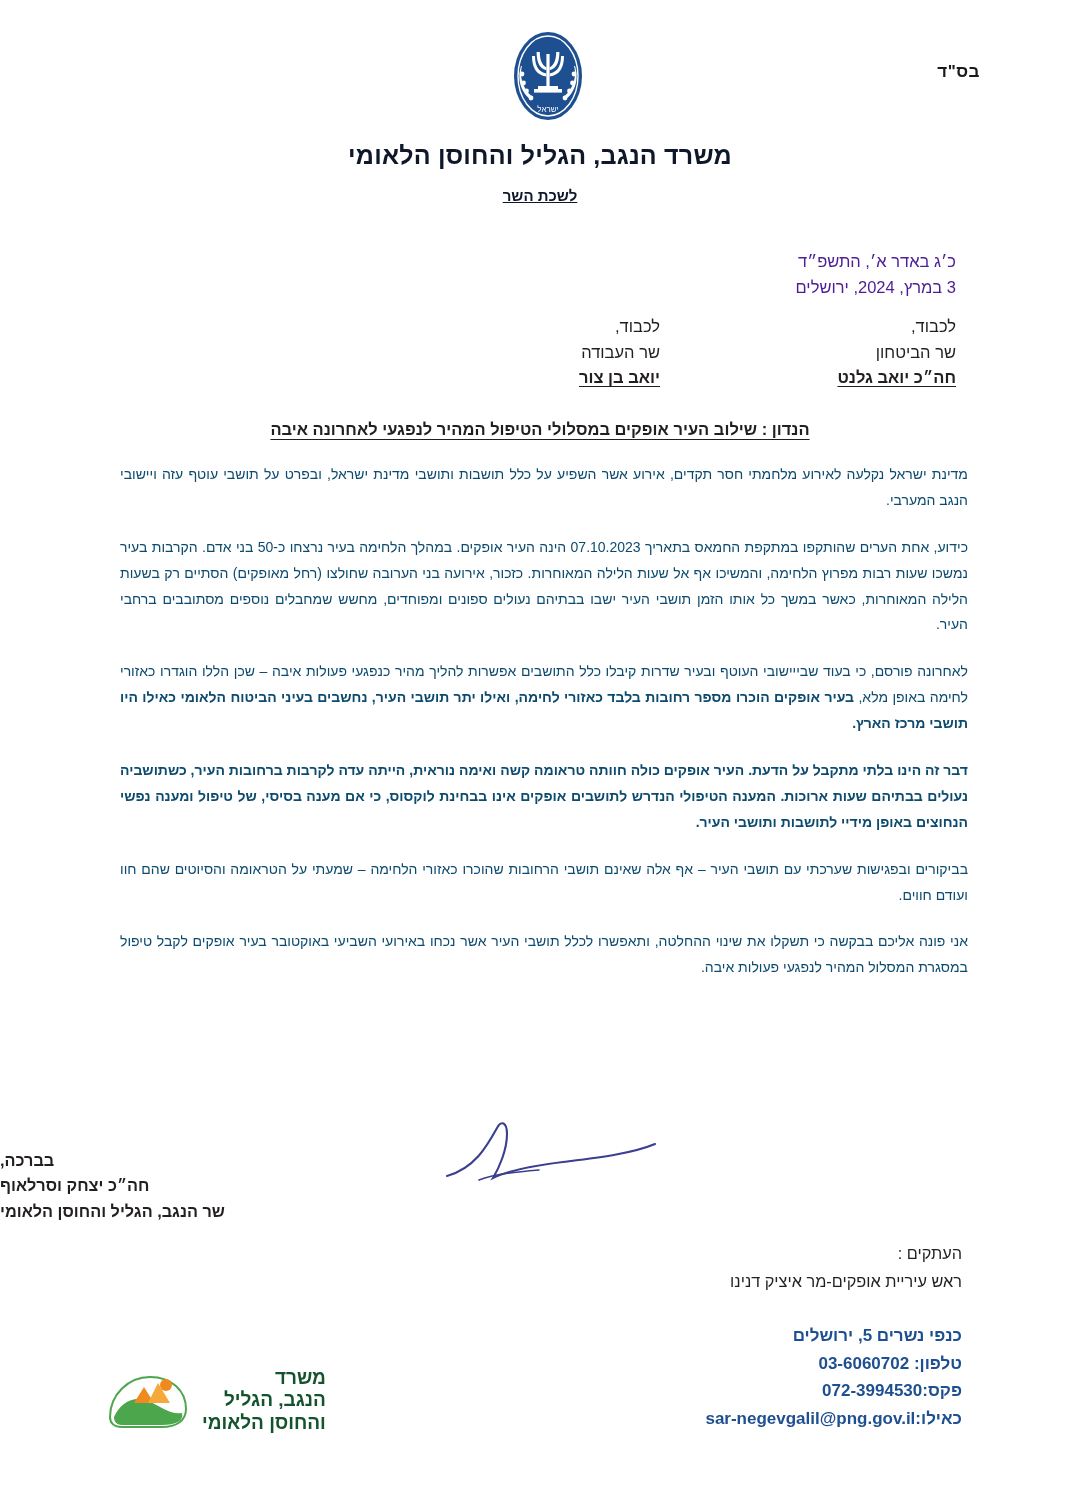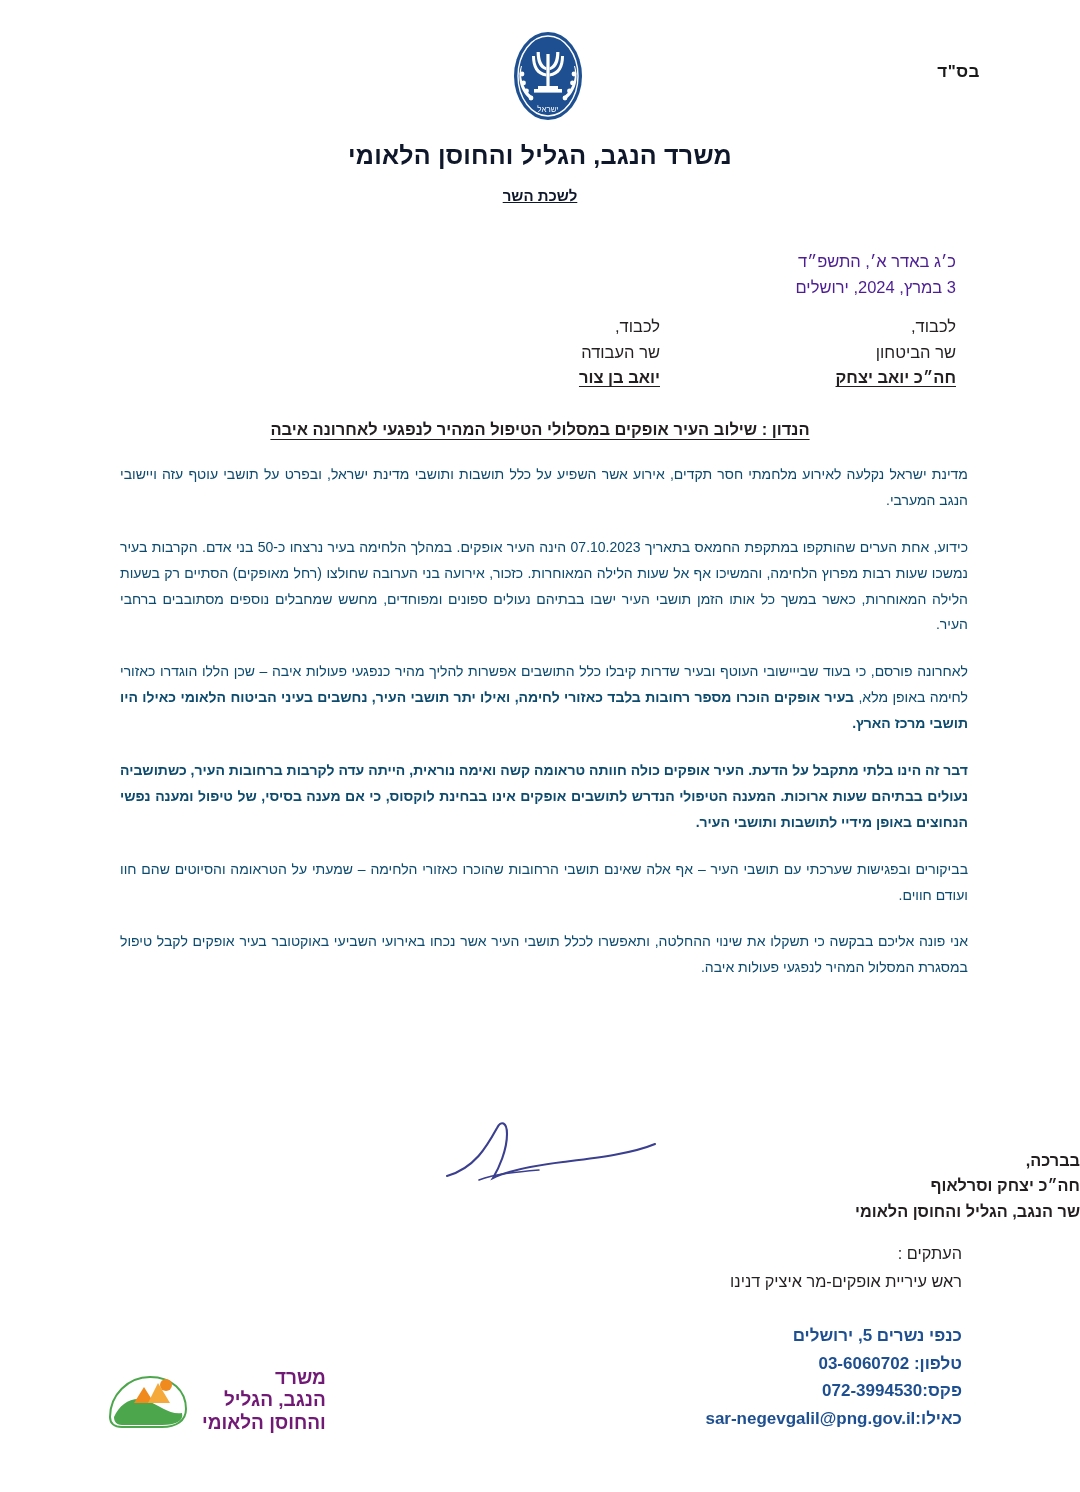--- a/index.html
+++ b/index.html
@@ -127,21 +127,21 @@
   .body p { margin: 0 0 21px 0; }
   .body p.bold { font-weight: 700; }
   .body b { font-weight: 700; }
 
   
   .sign {
     position: absolute;
     top: 1148px;
     left: 0;
     right: 0;
-    text-align: right;
+    text-align: left;
     font-size: 16.3px;
     line-height: 1.55;
   }
   .sign .greet { font-weight: 700; }
   .sign .name { font-weight: 700; }
   .sign .role { font-weight: 700; }
   .sign-svg {
     position: absolute;
     top: 1110px;
     left: 50%;
@@ -181,21 +181,21 @@
     position: absolute;
     bottom: 58px;
     left: 104px;
     display: flex;
     align-items: center;
     gap: 12px;
     direction: rtl;
   }
   .footer-logo .txt {
     text-align: right;
-    color: #701a75;
+    color: #14532d;
     font-weight: 700;
     font-size: 19px;
     line-height: 1.18;
   }
   .footer-logo .mark {
     width: 86px;
     height: 62px;
   }
 </style>
 </head>
@@ -242,21 +242,21 @@
   </div>
 
   <div class="date-block">
     <div>כ׳ג באדר א׳, התשפ״ד</div>
     <div>3 במרץ, 2024, ירושלים</div>
   </div>
 
   <div class="addressee right">
     <div>לכבוד,</div>
     <div>שר הביטחון</div>
-    <div class="name">חה״כ יואב יצחק</div>
+    <div class="name">חה״כ יואב גלנט</div>
   </div>
 
   <div class="addressee mid">
     <div>לכבוד,</div>
     <div>שר העבודה</div>
     <div class="name">יואב בן צור</div>
   </div>
 
   <div class="subject">הנדון : שילוב העיר אופקים במסלולי הטיפול המהיר לנפגעי לאחרונה איבה</div>
 

